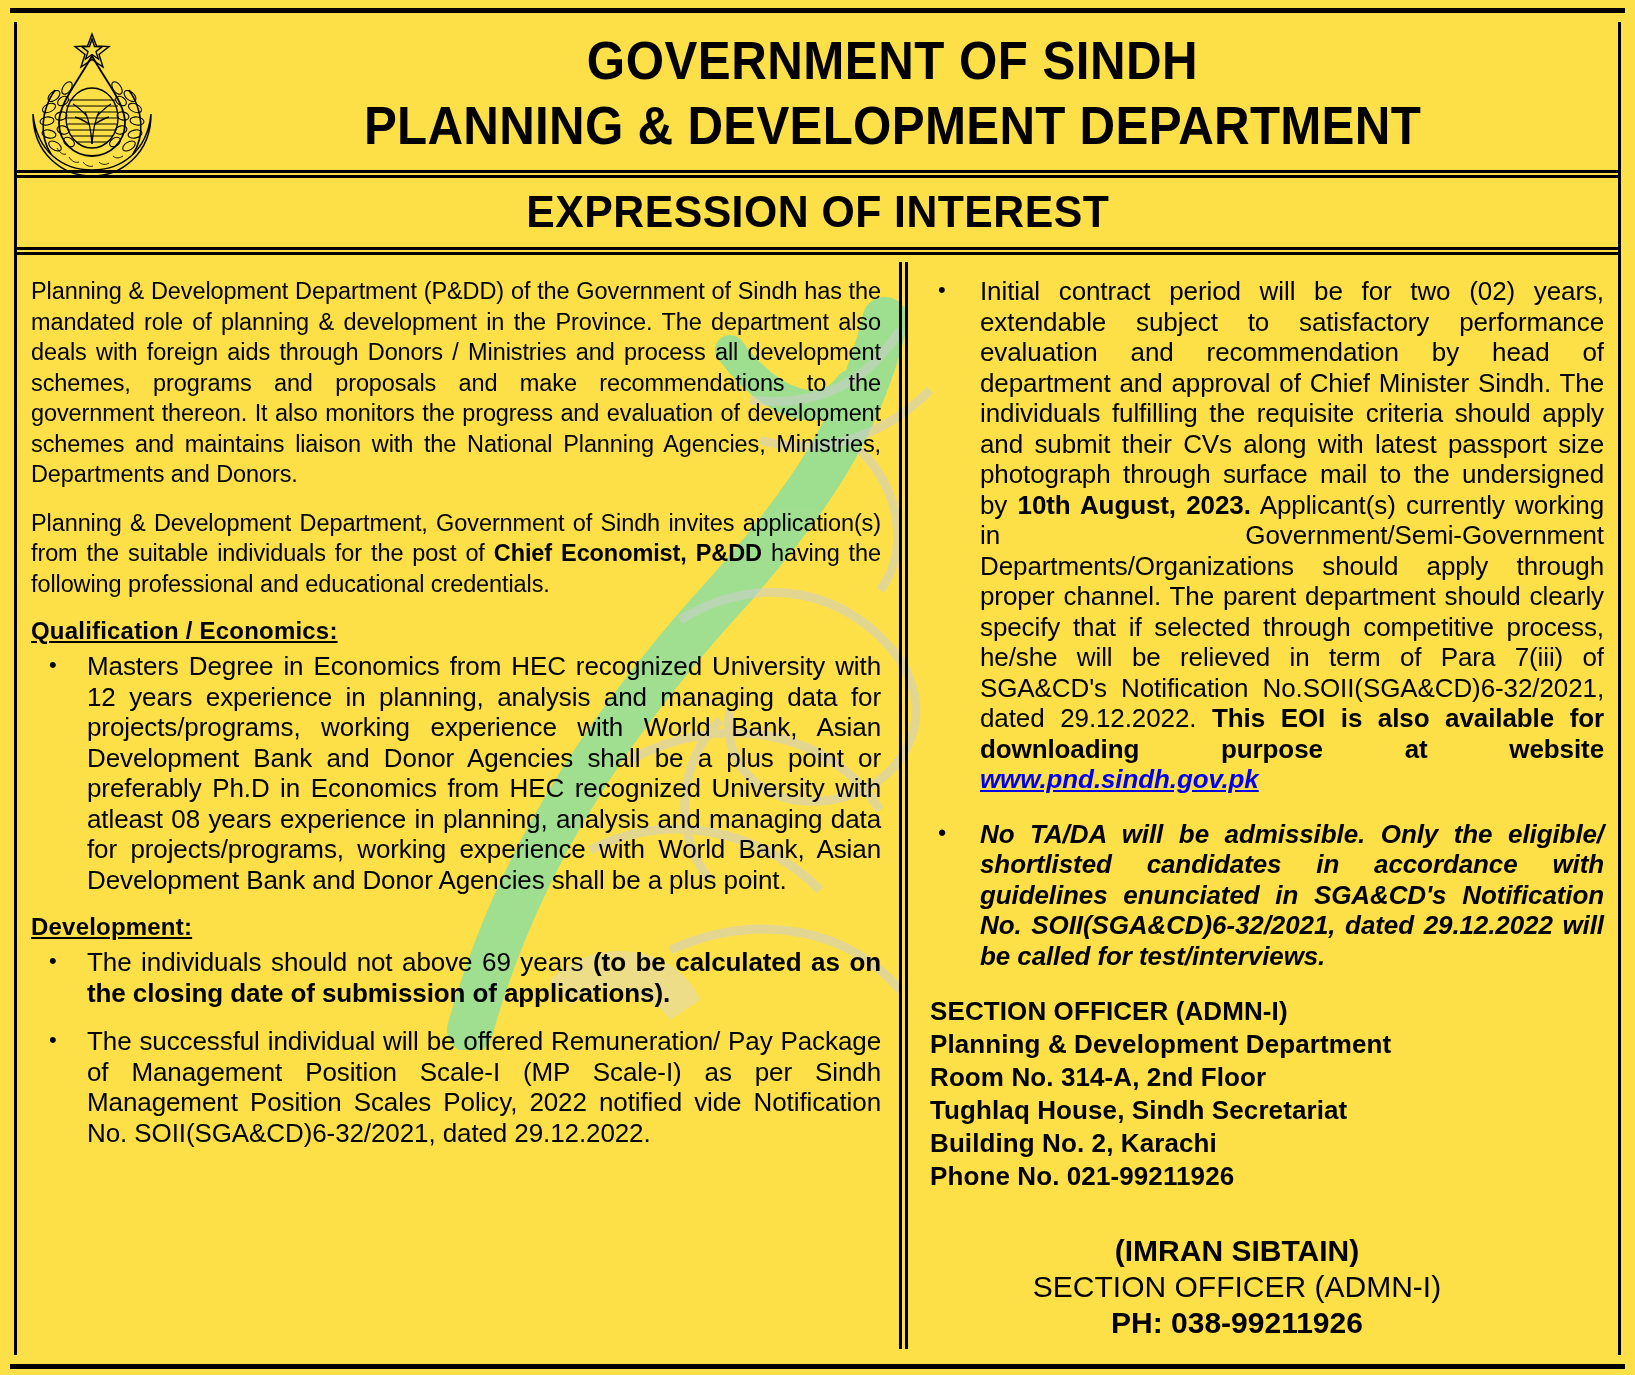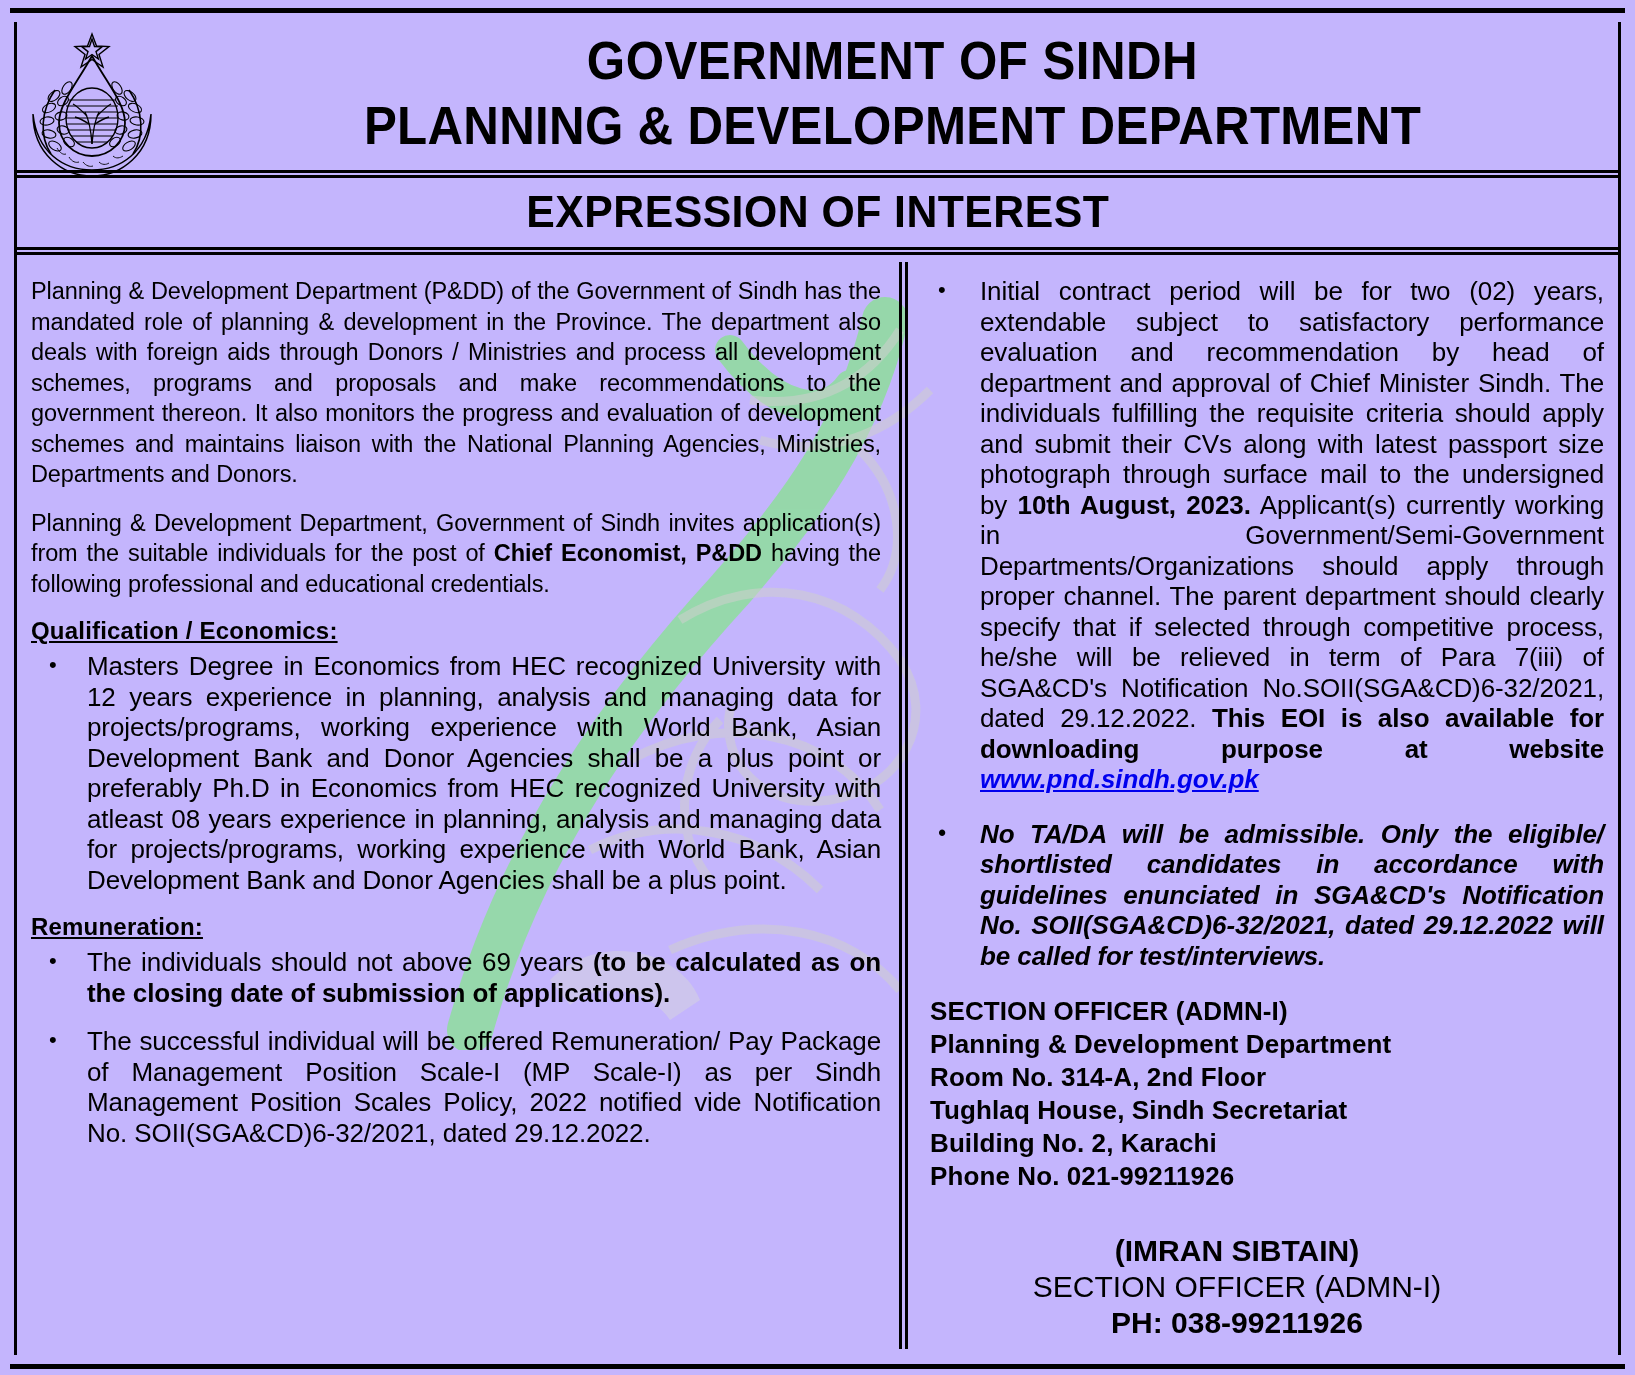--- a/index.html
+++ b/index.html
@@ -8,21 +8,21 @@
     background: #ffffff;
   }
   body {
     font-family: "Liberation Sans", sans-serif;
     color: #000000;
   }
   #page {
     position: relative;
     width: 1635px;
     height: 1375px;
-    background: #c4b5fd;
+    background: #fde047;
     overflow: hidden;
     box-sizing: border-box;
   }
 
   
   .watermark {
     position: absolute;
     left: 430px;
     top: 290px;
     width: 640px;
@@ -399,21 +399,21 @@
       <p class="body">Planning &amp; Development Department (P&amp;DD) of the Government of Sindh has the mandated role of planning &amp; development in the Province. The department also deals with foreign aids through Donors / Ministries and process all development schemes, programs and proposals and make recommendations to the government thereon. It also monitors the progress and evaluation of development schemes and maintains liaison with the National Planning Agencies, Ministries, Departments and Donors.</p>
 
       <p class="body"><span>Planning &amp; Development Department, Government of Sindh invites application(s) from the suitable individuals for the post of </span><b>Chief Economist, P&amp;DD</b><span> having the following professional and educational credentials.</span></p>
 
       <div class="section-head">Qualification / Economics:</div>
 
       <ul class="bullets">
         <li>Masters Degree in Economics from HEC recognized University with 12 years experience in planning, analysis and managing data for projects/programs, working experience with World Bank, Asian Development Bank and Donor Agencies shall be a plus point or preferably Ph.D in Economics from HEC recognized University with atleast 08 years experience in planning, analysis and managing data for projects/programs, working experience with World Bank, Asian Development Bank and Donor Agencies shall be a plus point.</li>
       </ul>
 
-      <div class="section-head">Remuneration:</div>
+      <div class="section-head">Development:</div>
 
       <ul class="bullets">
         <li><span>The individuals should not above 69 years </span><b>(to be calculated as on the closing date of submission of applications).</b></li>
         <li>The successful individual will be offered Remuneration/ Pay Package of Management Position Scale-I (MP Scale-I) as per Sindh Management Position Scales Policy, 2022 notified vide Notification No. SOII(SGA&amp;CD)6-32/2021, dated 29.12.2022.</li>
       </ul>
 
     </div>
 
     <div class="col-divider"></div>
 

